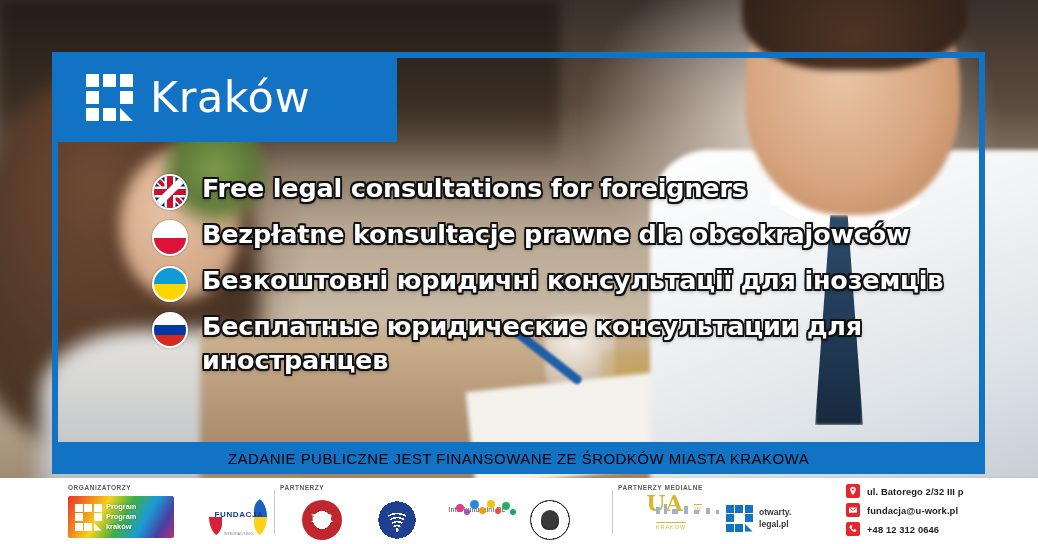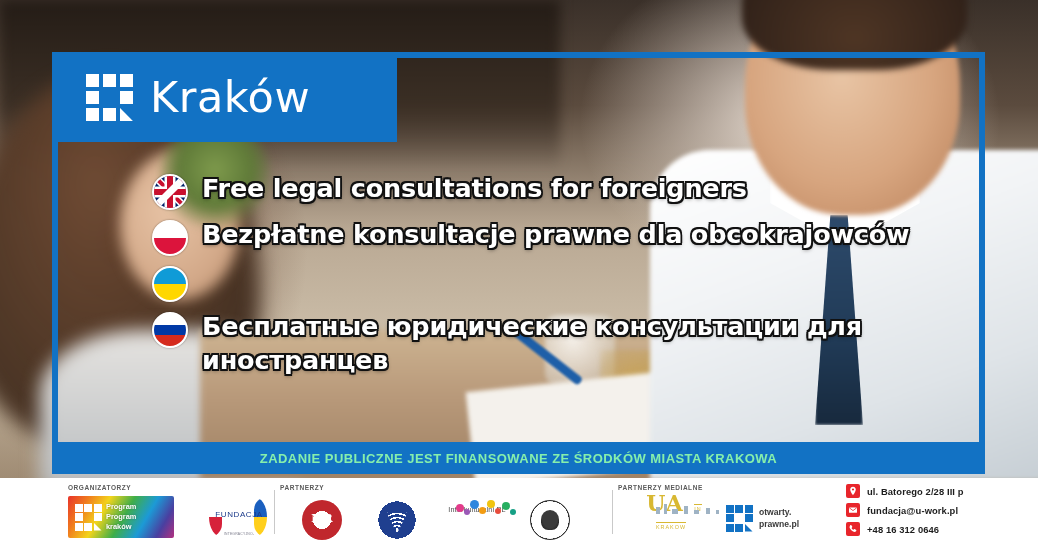--- a/index.html
+++ b/index.html
@@ -95,21 +95,21 @@
   .ltext{color:#fff;font-weight:bold;font-size:25.5px;line-height:1.32;letter-spacing:-.2px;
     text-shadow:
       -1.6px -1.6px 0 #111, 1.6px -1.6px 0 #111, -1.6px 1.6px 0 #111, 1.6px 1.6px 0 #111,
       0 -1.8px 0 #111, 0 1.8px 0 #111, -1.8px 0 0 #111, 1.8px 0 0 #111,
       0 2px 4px rgba(0,0,0,.55);
     font-family:"DejaVu Sans","Liberation Sans",sans-serif;}
 
   
   .banner{position:absolute;left:52px;top:442px;width:933px;height:32px;background:#1272c4;
     display:flex;align-items:center;justify-content:center;}
-  .banner span{color:#86efac;font-size:13px;font-weight:bold;letter-spacing:.45px;}
+  .banner span{color:#000000;font-size:15px;font-weight:normal;letter-spacing:.45px;}
 
   
   .footer{position:absolute;left:0;top:478px;width:1038px;height:66px;background:#fff;}
   .fsec{position:absolute;top:0;height:66px;}
   .fcap{font-size:6.5px;font-weight:bold;color:#5a5a5a;letter-spacing:.55px;
     position:absolute;top:6px;white-space:nowrap;}
   .divider{position:absolute;top:12px;width:1px;height:44px;background:#c9c9c9;}
 
   
   .pok{position:absolute;left:58px;top:18px;width:106px;height:42px;border-radius:2px;
@@ -119,21 +119,21 @@
   .pok-txt{color:#fff;font-size:7.4px;font-weight:bold;line-height:1.35;text-shadow:0 0 2px rgba(0,0,0,.35);}
 
   
   .uwork{position:absolute;left:186px;top:17px;width:84px;height:44px;}
   .uw-arc{position:absolute;top:2px;width:26px;height:40px;border-radius:40px;}
   .uw-left{left:0;background:linear-gradient(180deg,#ffffff 0 50%,#d6213a 50% 100%);
     clip-path:ellipse(50% 50% at 100% 50%);}
   .uw-right{right:0;background:linear-gradient(180deg,#1a5fbf 0 50%,#ffcf1c 50% 100%);
     clip-path:ellipse(50% 50% at 0% 50%);}
   .uw-txt{position:absolute;left:17px;top:8px;width:52px;text-align:center;}
-  .uw-t1{font-size:8px;font-weight:normal;color:#1b3a8a;letter-spacing:.6px;}
+  .uw-t1{font-size:8px;font-weight:bold;color:#1b3a8a;letter-spacing:.6px;}
   .uw-t2{font-size:3.4px;color:#7a7a8a;letter-spacing:.2px;line-height:1.5;}
 
   
   .plogo{position:absolute;top:22px;width:40px;height:40px;border-radius:50%;}
   .pl-mr{background:radial-gradient(circle,#ffffff 0 32%,#c0272d 32% 72%,#ffffff 72% 80%,#c0272d 80% 86%,#ffffff 86% 100%);}
   .pl-mr::after{content:"MR";position:absolute;left:0;right:0;top:12px;text-align:center;
     font-size:11px;font-weight:bold;color:#ffffff;font-family:"DejaVu Serif",serif;}
   .pl-blue{background:radial-gradient(circle,#ffffff 0 14%,#1f3f8f 14% 66%,#ffffff 66% 76%,#c0272d 76% 82%,#ffffff 82% 100%);}
   .pl-blue::after{content:"";position:absolute;left:50%;top:26%;width:52%;height:58%;transform:translateX(-50%);
     background:radial-gradient(circle at 50% 80%,#ffffff 0 6%,rgba(255,255,255,0) 7%),
@@ -223,20 +223,21 @@
           <i class="gbh2"></i>
       </span>
       <span class="ltext">Free legal consultations for foreigners</span>
     </div>
     <div class="lrow">
       <span class="flag pl"></span>
       <span class="ltext">Bezpłatne konsultacje prawne dla obcokrajowców</span>
     </div>
     <div class="lrow">
       <span class="flag ua"></span>
+      <span class="ltext">Безкоштовні юридичні консультації для іноземців</span>
     </div>
     <div class="lrow">
       <span class="flag ru"></span>
       <span class="ltext" style="max-width:660px">Бесплатные юридические консультации для иностранцев</span>
     </div>
   </div>
 
   <div class="banner">
     <span>ZADANIE PUBLICZNE JEST FINANSOWANE ZE ŚRODKÓW MIASTA KRAKOWA</span>
   </div>
@@ -323,47 +324,47 @@
             <i style="left: 9.48623px; top: 0px; width: 7.53623px; height: 7.53623px;"></i>
             <i style="left: 18.9725px; top: 0px; width: 7.53623px; height: 7.53623px;"></i>
             <i style="left: 0px; top: 9.48623px; width: 7.53623px; height: 7.53623px;"></i>
             <i style="left: 18.9725px; top: 9.48623px; width: 7.53623px; height: 7.53623px;"></i>
             <i style="left: 0px; top: 18.9725px; width: 7.53623px; height: 7.53623px;"></i>
             <i style="left: 9.48623px; top: 18.9725px; width: 7.53623px; height: 7.53623px;"></i>
             <i style="left: 18.9725px; top: 18.9725px; width: 7.53623px; height: 7.53623px; clip-path: polygon(0px 0px, 100% 100%, 0px 100%);"></i>
           </span>
         <span class="otw-txt">
           <span>otwarty.</span><br>
-          <span>prawne.pl</span>
+          <span>legal.pl</span>
         </span>
       </span>
     </div>
 
     <div class="contacts">
       <div class="crow">
         <span class="cico">
           <svg width="10" height="10" viewBox="0 0 10 10">
               <path d="M5 .8c-1.6 0-2.8 1.2-2.8 2.7C2.2 5.6 5 9.2 5 9.2s2.8-3.6 2.8-5.7C7.8 2 6.6.8 5 .8zm0 3.8a1.1 1.1 0 1 1 0-2.2 1.1 1.1 0 0 1 0 2.2z" fill="#fff"></path>
             </svg>
         </span>
-        <span class="ctxt">ul. Batorego 2/28 III p</span>
+        <span class="ctxt">ul. Batorego 2/32 III p</span>
       </div>
       <div class="crow">
         <span class="cico">
           <svg width="10" height="10" viewBox="0 0 10 10">
               <rect x="1" y="2.4" width="8" height="5.4" rx=".5" fill="#fff"></rect>
               <path d="M1.3 2.8 5 5.6l3.7-2.8" stroke="#e8252b" stroke-width=".8" fill="none"></path>
             </svg>
         </span>
         <span class="ctxt">fundacja@u-work.pl</span>
       </div>
       <div class="crow">
         <span class="cico">
           <svg width="10" height="10" viewBox="0 0 10 10">
               <path d="M2.2 1.3c.5-.5 1.1-.3 1.4.2l.6 1c.2.4.1.7-.2 1l-.4.4c.3.9 1 1.6 1.9 1.9l.4-.4c.3-.3.6-.4 1-.2l1 .6c.5.3.7.9.2 1.4l-.4.4c-.6.6-1.5.5-2.6-.1C3.8 6.8 2.7 5.7 2 4.5c-.6-1.1-.6-2 0-2.6z" fill="#fff"></path>
             </svg>
         </span>
-        <span class="ctxt">+48 16 312 0646</span>
+        <span class="ctxt">+48 12 312 0646</span>
       </div>
     </div>
 
   </div>
 </div>
 
 </body></html>

